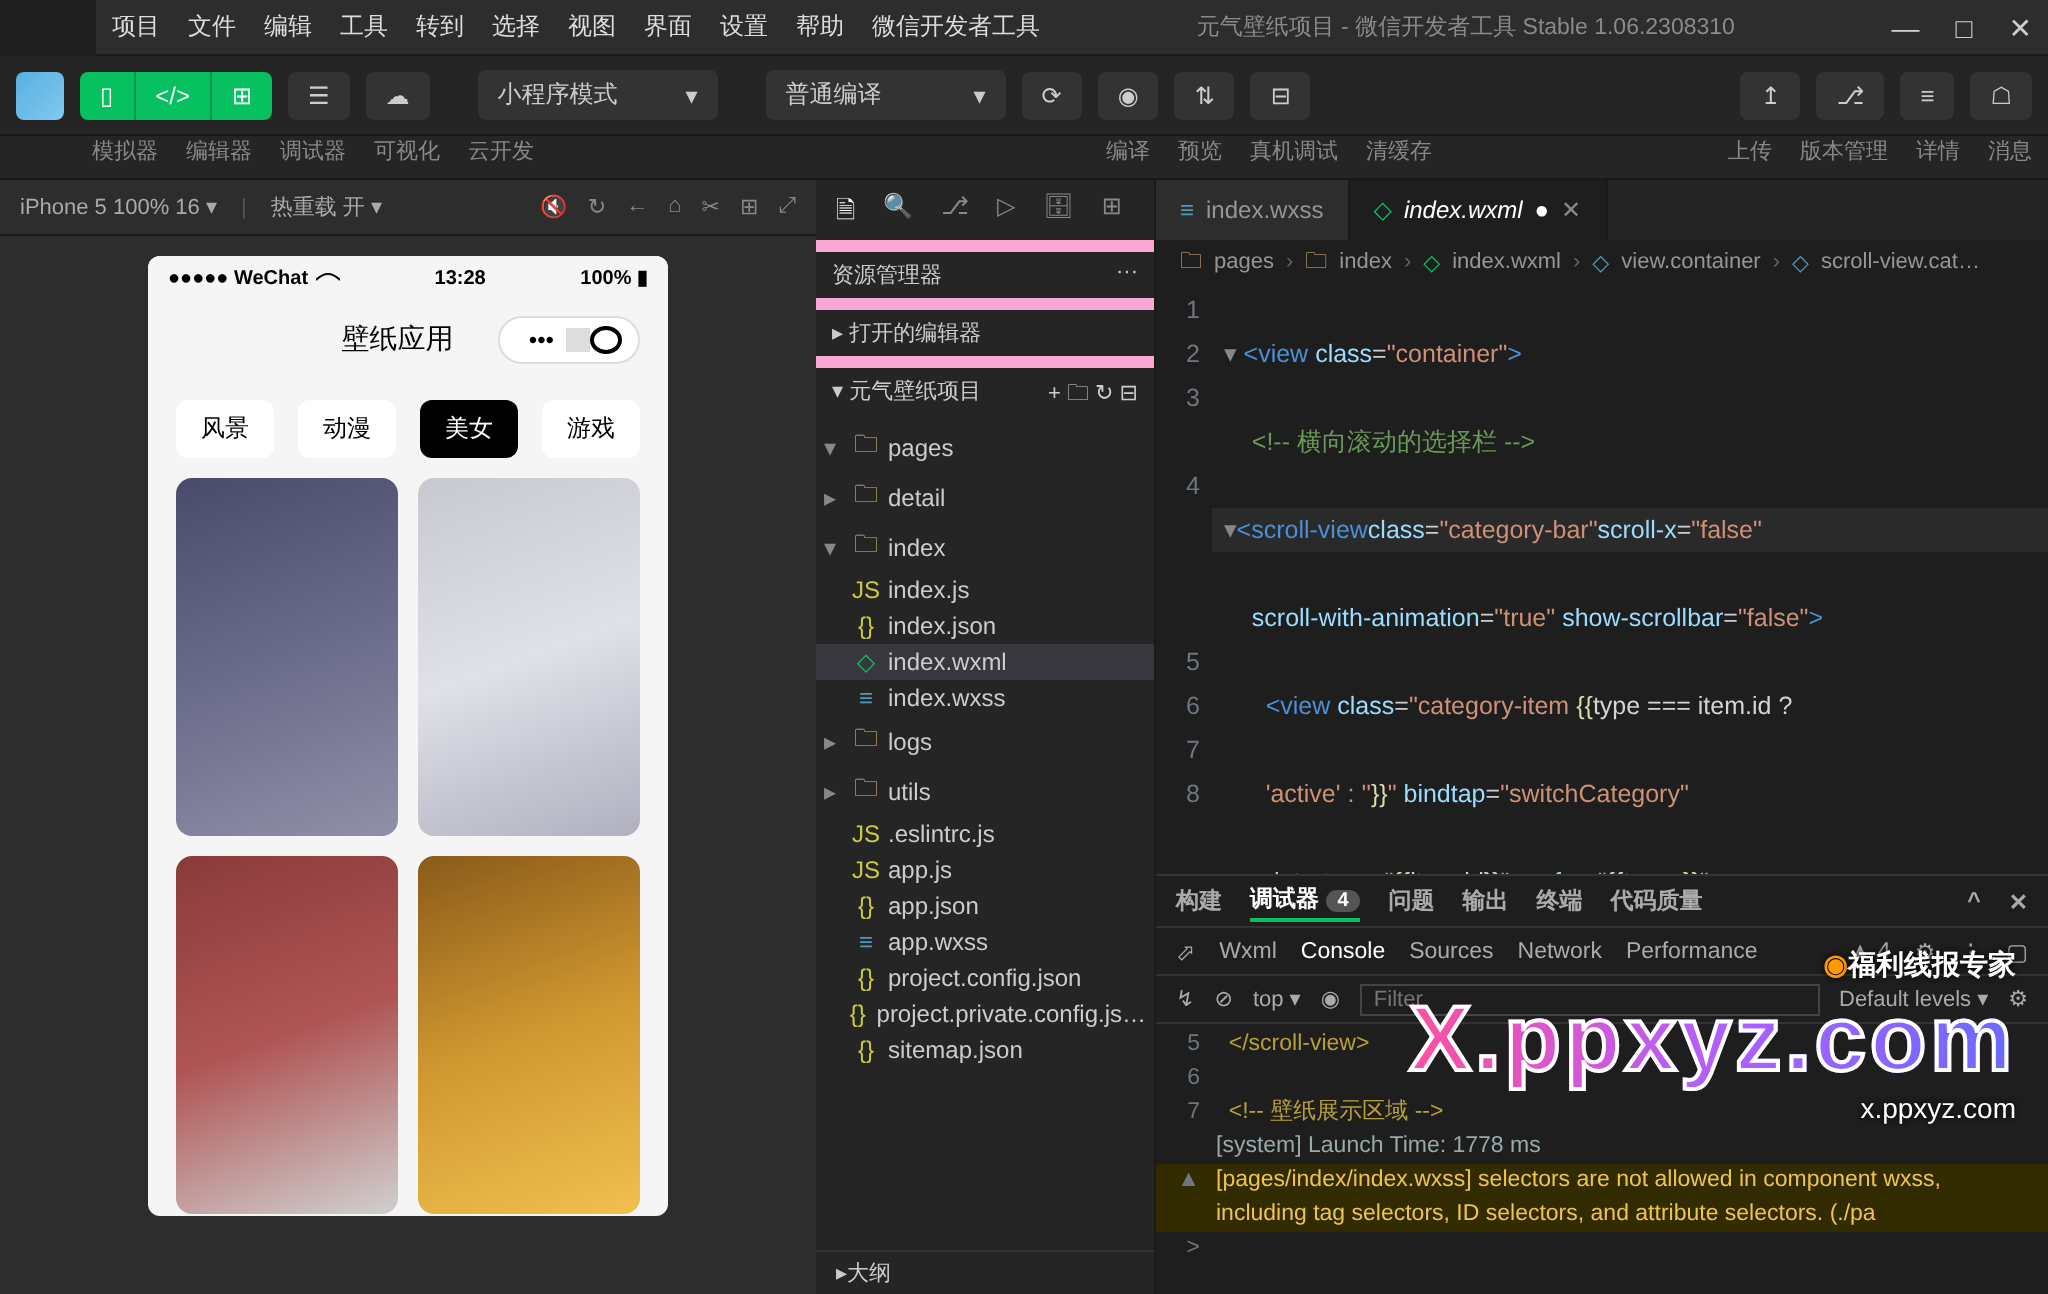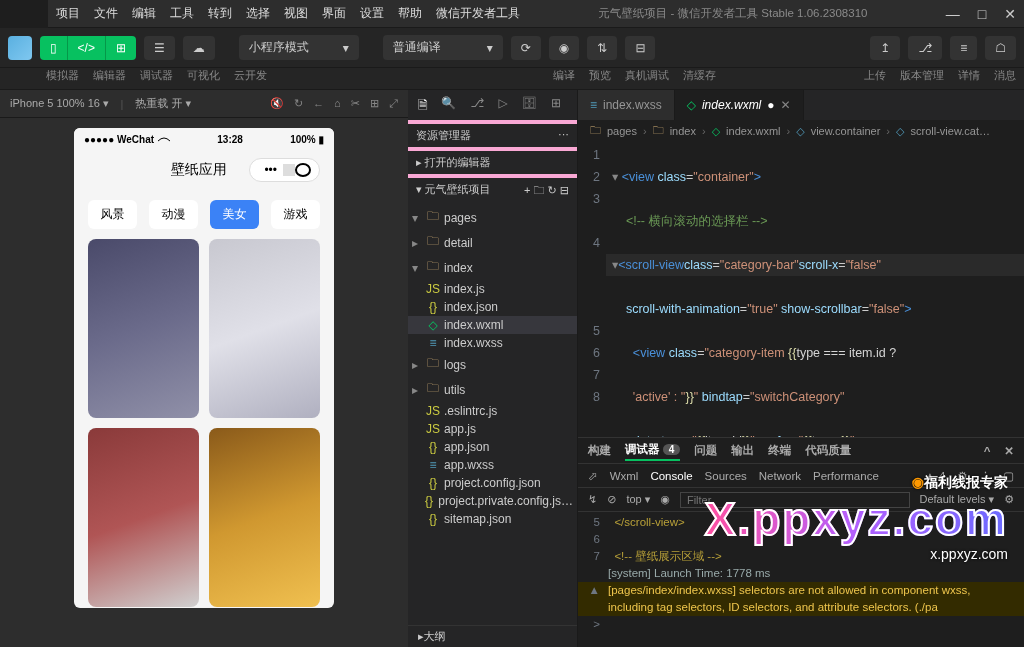--- a/index.html
+++ b/index.html
@@ -31,32 +31,32 @@
 .phone { width: 260px; height: 480px; background: #f5f5f5; border-radius: 6px; overflow: hidden; color: #000; }
 .phone-status { height: 22px; display: flex; align-items: center; justify-content: space-between; padding: 0 10px; font-size: 10px; font-weight: 600; background: #f5f5f5; }
 .phone-nav { height: 40px; display: flex; align-items: center; justify-content: space-between; padding: 0 14px; background: #f5f5f5; }
 .phone-nav-title { font-weight: 500; font-size: 14px; }
 .capsule { display: flex; align-items: center; gap: 0; border: 1px solid #ddd; border-radius: 14px; padding: 4px 8px; background: #fff; }
 .capsule span { padding: 0 6px; }
 .capsule .div { width: 1px; height: 12px; background: #ddd; }
 .capsule .ring { width: 14px; height: 14px; border: 2px solid #000; border-radius: 50%; }
 .cat-bar { display: flex; gap: 12px; padding: 10px 14px; background: #f5f5f5; }
 .cat-item { flex: 1; text-align: center; padding: 6px 0; background: #fff; border-radius: 6px; font-size: 12px; }
-.cat-item.active { background: #3b82f6; color: #fff; }
+.cat-item.active { background: #000000; color: #fff; }
 .gallery { display: grid; grid-template-columns: 1fr 1fr; gap: 10px; padding: 0 14px; }
 .gallery .thumb { aspect-ratio: 0.62; border-radius: 8px; }
 .thumb.a { background: linear-gradient(160deg,#4a4a6a,#6b6b8b,#9090a8); }
 .thumb.b { background: linear-gradient(160deg,#c8c8d0,#e0e0e8,#b0b0c0); }
 .thumb.c { background: linear-gradient(160deg,#8a3a3a,#b05555,#d0d0d0); }
 .thumb.d { background: linear-gradient(160deg,#8a5a1a,#d09830,#f0c050); }
 .explorer { width: 170px; background: #252526; border-right: 1px solid #1a1a1a; display: flex; flex-direction: column; }
 .activity-bar { height: 30px; display: flex; gap: 14px; padding: 6px 10px; color: #888; }
 .activity-bar span { cursor: pointer; }
 .activity-bar .active { color: #fff; }
-.section-hdr { padding: 4px 8px; font-size: 11px; color: #ccc; display: flex; justify-content: space-between; border-top: 4px solid #f9a8d4; }
+.section-hdr { padding: 4px 8px; font-size: 11px; color: #ccc; display: flex; justify-content: space-between; border-top: 6px solid #f9a8d4; }
 .tree { font-size: 12px; color: #ccc; }
 .tree .row { display: flex; align-items: center; gap: 4px; padding: 2px 4px; white-space: nowrap; overflow: hidden; }
 .tree .row.sel { background: #37373d; }
 .tree .chev { width: 10px; color: #888; }
 .tree .ic { width: 14px; text-align: center; }
 .tree .ic-folder { color: #dcb67a; }
 .tree .ic-js { color: #cbcb41; }
 .tree .ic-json { color: #cbcb41; }
 .tree .ic-wxml { color: #07c160; }
 .tree .ic-wxss { color: #519aba; }

